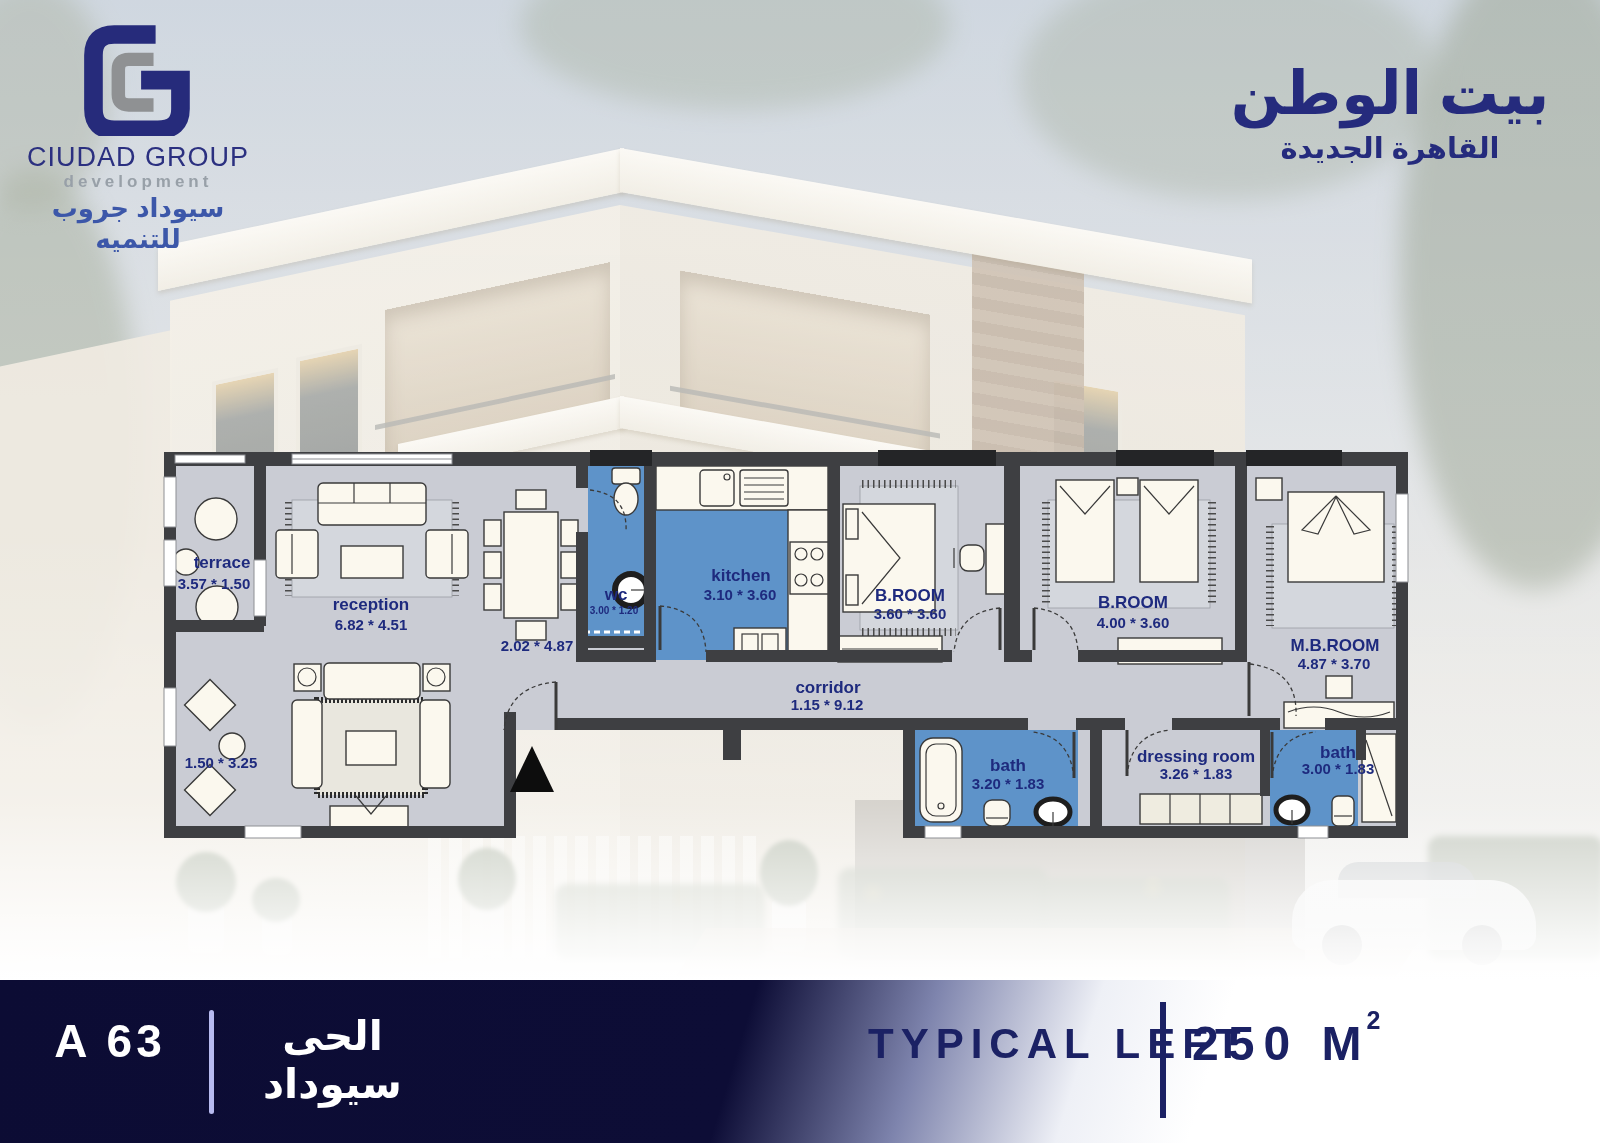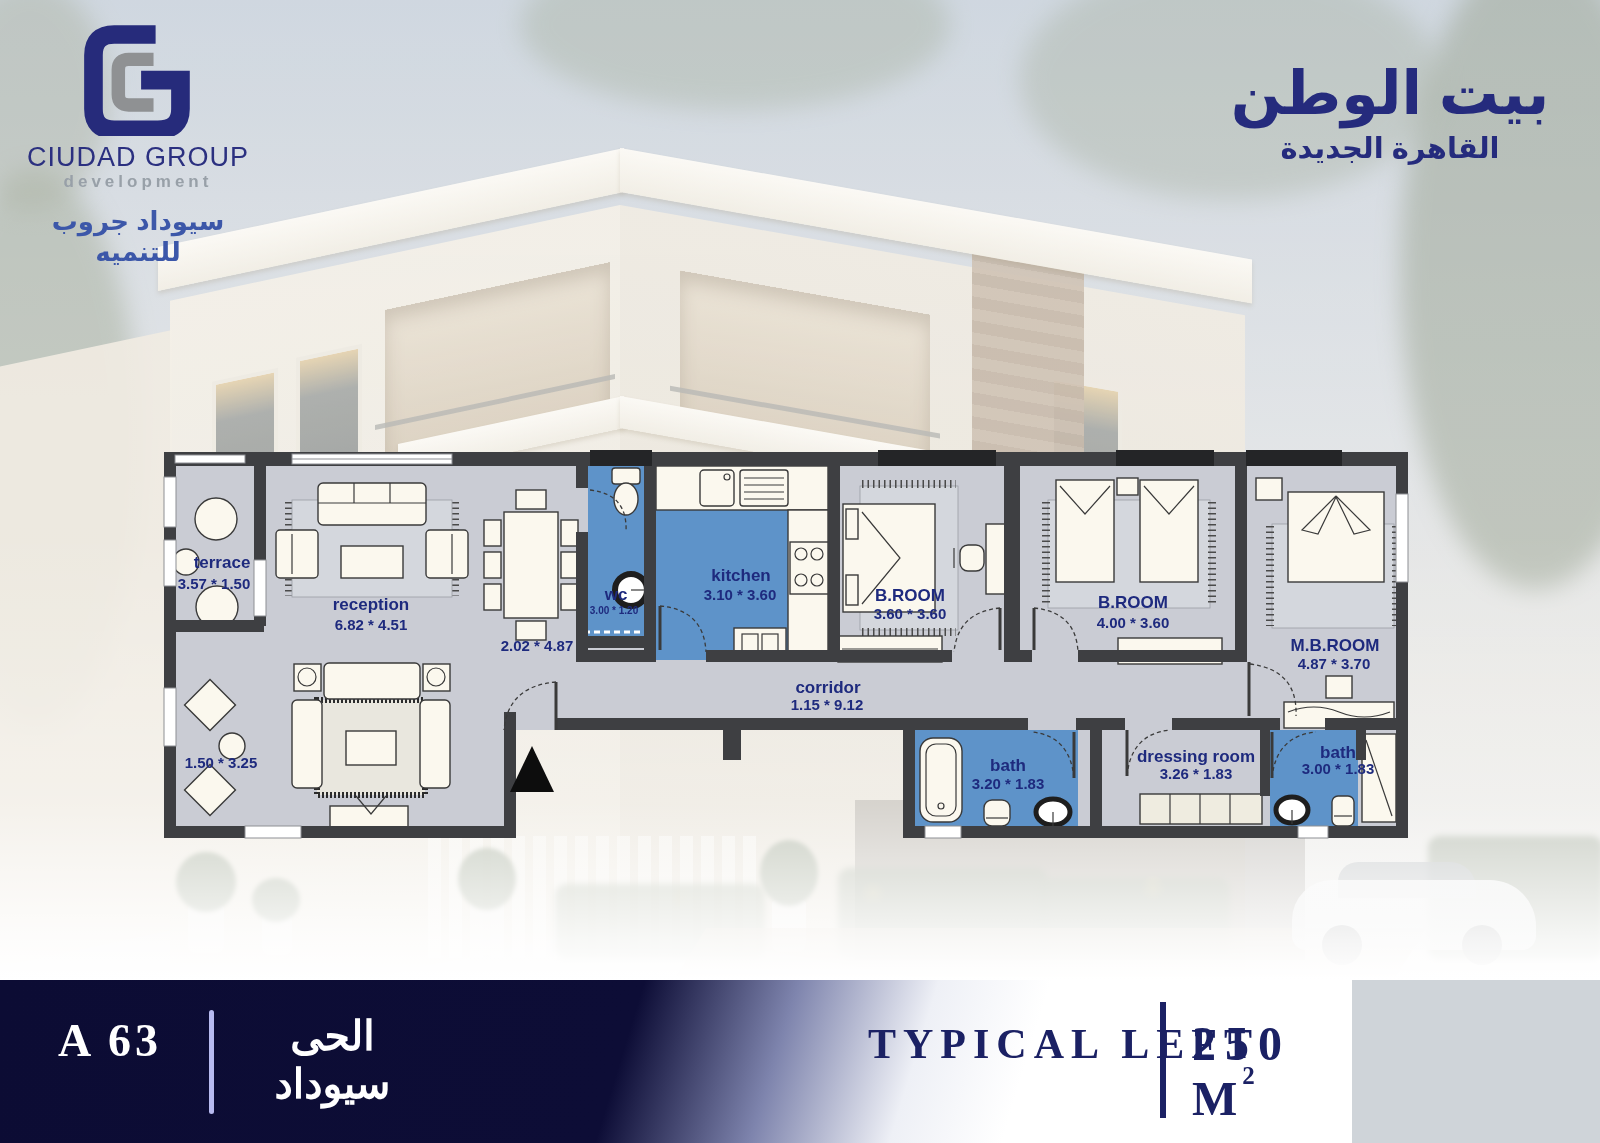--- a/index.html
+++ b/index.html
@@ -42,21 +42,21 @@
   .drive{position:absolute;left:690px;top:928px;width:720px;height:52px;background:#c9b8a3;opacity:.55;transform:skewX(-32deg);}
   .car-body{position:absolute;left:1292px;top:880px;width:244px;height:70px;background:linear-gradient(180deg,#f0f1f1,#d8dadb);border-radius:40px 46px 14px 14px;opacity:.85;}
   .car-top{position:absolute;left:1338px;top:862px;width:138px;height:36px;background:#9aa0a4;border-radius:20px 26px 0 0;opacity:.8;}
   .wheel{position:absolute;width:40px;height:40px;border-radius:50%;background:#585a5c;opacity:.7;}
   .wash{position:absolute;inset:0;background:linear-gradient(180deg,rgba(255,255,255,.34) 0%,rgba(255,255,255,.36) 55%,rgba(255,255,255,.55) 82%,rgba(255,255,255,.92) 96%,#ffffff 100%);}
 
   
   .logo{position:absolute;left:18px;top:20px;width:240px;text-align:center;z-index:5;}
   .logo .company{font-size:27px;font-weight:normal;color:#2b3080;letter-spacing:1px;margin-top:2px;}
   .logo .dev{font-size:17px;color:#98a0a8;letter-spacing:4px;margin-top:-1px;font-weight:bold;}
-  .logo .company-ar{font-size:26px;font-weight:bold;color:#3c57a9;direction:rtl;margin-top:14px;}
+  .logo .company-ar{font-size:26px;font-weight:bold;color:#3c57a9;direction:rtl;margin-top:1px;}
 
   
   .title-block{position:absolute;right:50px;top:62px;width:320px;text-align:center;z-index:5;margin-left:22px;}
   .title-main{font-size:60px;font-weight:bold;color:#252b7d;direction:rtl;line-height:1.05;}
   .title-sub{font-size:29px;font-weight:bold;color:#252b7d;direction:rtl;margin-top:6px;}
 
   
   .plan{position:absolute;left:0;top:0;width:1600px;height:1143px;z-index:3;}
   .rname{font:bold 17px "Liberation Sans",sans-serif;fill:#1e2a7e;text-anchor:middle;}
   .rdim{font:bold 15px "Liberation Sans",sans-serif;fill:#1e2a7e;text-anchor:middle;}
@@ -65,22 +65,22 @@
   .furnline{stroke:#3a3a3a;stroke-width:1.2;fill:none;}
   .fringe{stroke:#4a4a4a;stroke-width:8;stroke-dasharray:1.5 4;fill:none;}
   .rug{fill:#d4d7dd;stroke:#9b9ea6;stroke-width:.8;}
   .wall{fill:#3e3f42;}
   .winw{fill:#ffffff;stroke:#8d8f94;stroke-width:1;}
   .lintel{fill:#242527;}
   .doorarc{stroke:#3a3a3a;stroke-width:1.3;fill:none;stroke-dasharray:4 3;}
   .doorleaf{stroke:#3a3a3a;stroke-width:3;fill:none;}
 
   
-  .footer{position:absolute;left:0;top:980px;width:1352px;height:163px;z-index:6;
-          background:linear-gradient(107deg,#0c0c34 0%,#0d0d36 46%,#7e84ad 57%,#eef0f6 67%,#ffffff 75%);font-family:Liberation Serif, serif;}
+  .footer{position:absolute;left:0;top:980px;width:1600px;height:163px;z-index:6;
+          background:linear-gradient(107deg,#0c0c34 0%,#0d0d36 46%,#7e84ad 57%,#eef0f6 67%,#ffffff 75%);}
   .unit{position:absolute;left:40px;top:34px;width:140px;text-align:center;font-size:46px;font-weight:bold;color:#ffffff;letter-spacing:4px;}
   .fdiv1{position:absolute;left:209px;top:30px;width:5px;height:104px;background:#b7baf0;border-radius:3px;}
   .district{position:absolute;left:240px;top:32px;width:185px;text-align:center;font-size:41px;font-weight:bold;color:#ffffff;direction:rtl;}
   .ltype{position:absolute;left:868px;top:40px;font-size:42px;font-weight:bold;letter-spacing:7px;color:#1b2164;}
   .fdiv2{position:absolute;left:1160px;top:22px;width:6px;height:116px;background:#1b2164;}
   .area{position:absolute;left:1192px;top:36px;font-size:48px;font-weight:bold;letter-spacing:9px;color:#1b2164;}
   .area sup{font-size:25px;letter-spacing:0;position:relative;top:-14px;left:-4px;}
 </style>
 </head>
 <body>

